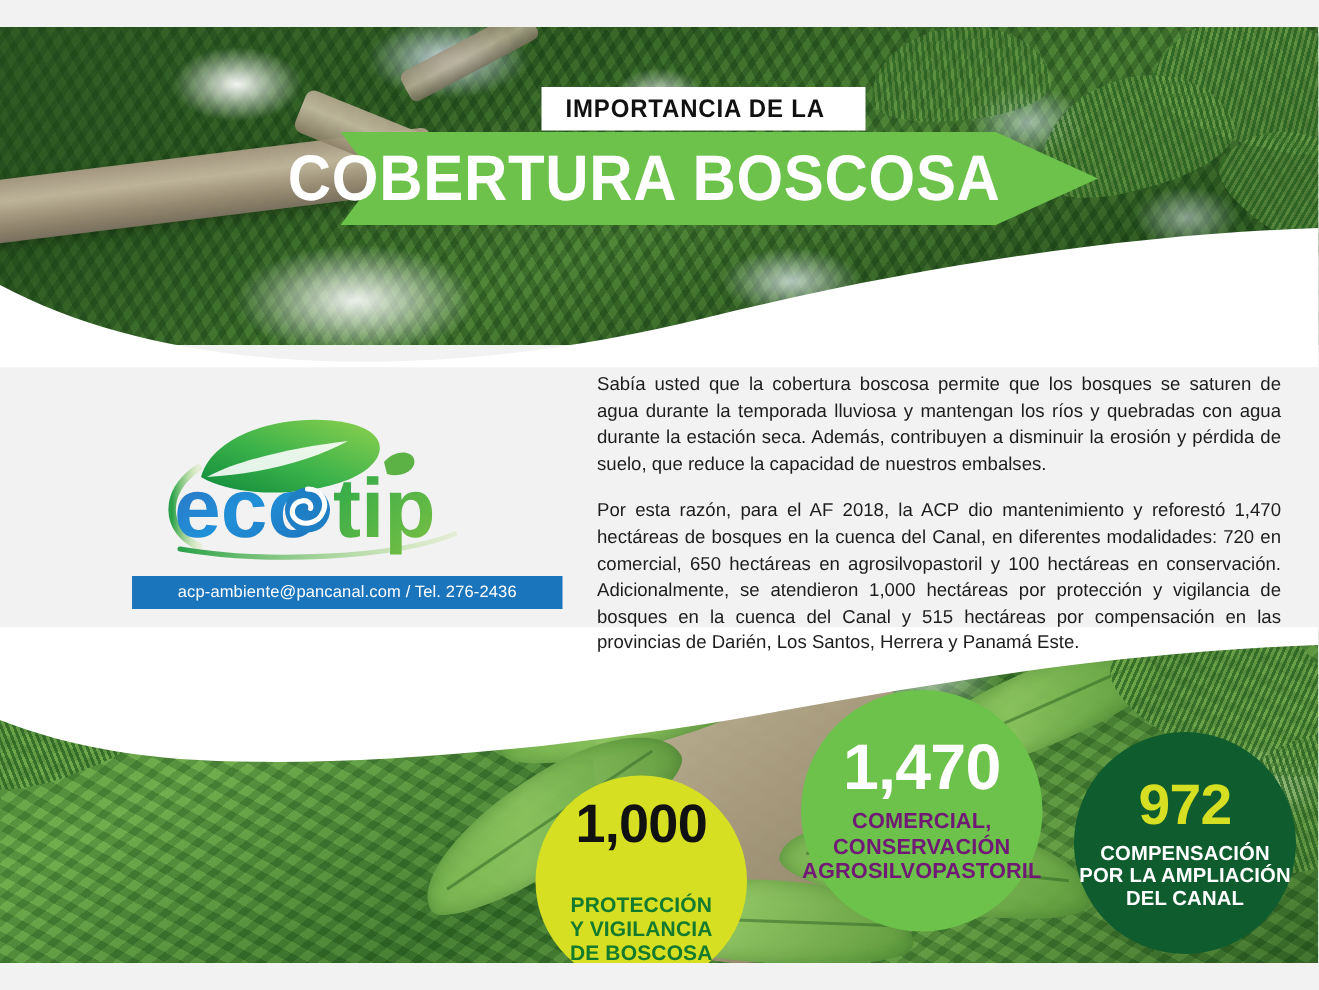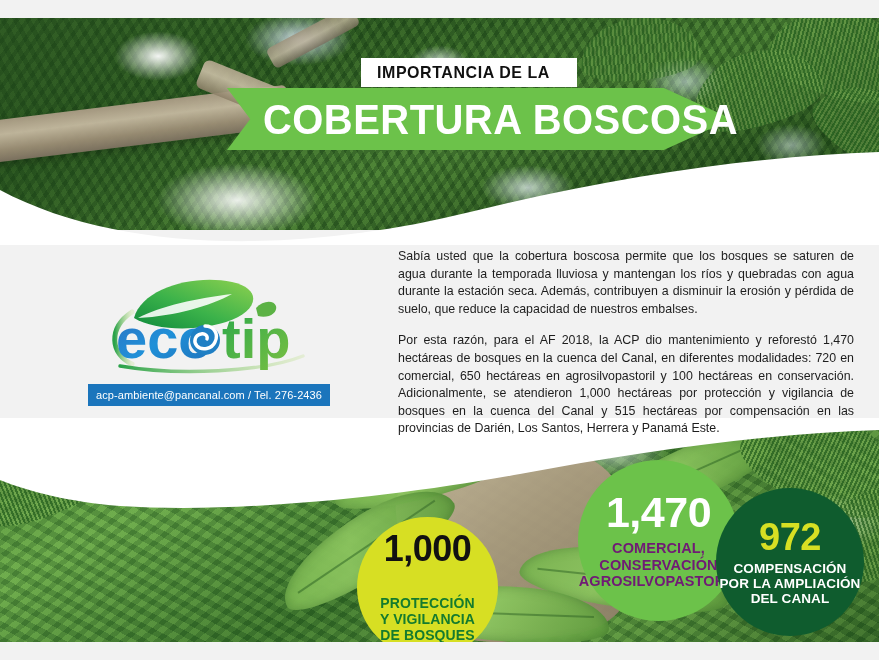--- a/index.html
+++ b/index.html
@@ -144,22 +144,22 @@
       86.5% 100%,
       0% 100%,
       4.6% 50%
     );
   }
   .ribbon-text {
     position: absolute;
     left: 0; right: 0; top: 0; bottom: 0;
     display: flex;
     align-items: center;
-    justify-content: flex-start;
-    padding-right: 20px;
+    justify-content: flex-end;
+    padding-right: 47px;
     padding-left: 18px;
   }
   .ribbon-text span {
     font-family: "Liberation Sans Narrow", "Liberation Sans", sans-serif;
     font-weight: bold;
     font-size: 43px;
     line-height: 1;
     color: #ffffff;
     letter-spacing: 0.5px;
     white-space: nowrap;
@@ -191,21 +191,21 @@
     width: 230px;
     height: 105px;
     margin: 0 auto;
   }
   .logo-svg { display: block; width: 230px; height: 105px; }
 
   .email-badge {
     position: absolute;
     left: 88px;
     top: 384px;
-    width: 242px;
+    width: 287px;
     height: 22px;
     background: var(--badge-blue, #1b75bc);
     display: flex;
     align-items: center;
     justify-content: center;
     z-index: 4;
   }
   .email-badge span {
     font-size: 11px;
     color: #ffffff;
@@ -320,21 +320,20 @@
     background: var(--c1-bg, #d7df23);
     gap: 24px;
   }
   #stat-1 .num { font-size: 36px; color: #111111; margin-bottom: 5px; letter-spacing: -0.5px; }
   #stat-1 .cap { font-size: 14px; color: #147b2e; letter-spacing: 0.1px; }
 
   #stat-2 {
     left: 534px; top: 460px;
     width: 161px; height: 161px;
     background: var(--c2-bg, #6cc24a);
-    margin-left: 44px;
   }
   #stat-2 .num { font-size: 43px; color: #ffffff; margin-bottom: 6px; letter-spacing: -0.5px; }
   #stat-2 .cap { font-size: 14.5px; color: #701a75; letter-spacing: 0.1px; }
 
   #stat-3 {
     left: 716px; top: 488px;
     width: 148px; height: 148px;
     background: var(--c3-bg, #0f5c2e);
   }
   #stat-3 .num { font-size: 38px; color: var(--c3-num, #d7df23); margin-bottom: 5px; letter-spacing: -0.5px; }
@@ -458,21 +457,21 @@
   </div>
 
   <svg class="curve-bottom" viewBox="0 0 879 100" preserveAspectRatio="none">
     <path d="M0,0 L879,0 L879,12 C760,16 640,34 520,56 C400,78 240,96 120,88 C70,84 30,74 0,62 Z" fill="#ffffff"></path>
   </svg>
 
   <div class="stat" id="stat-1">
     <span class="num">1,000</span>
     <span class="cap" style="color: rgb(20, 123, 46);">PROTECCIÓN
 Y VIGILANCIA
-DE BOSQUES</span>
+DE BOSCOSA</span>
   </div>
 
   <div class="stat" id="stat-2">
     <span class="num">1,470</span>
     <span class="cap">COMERCIAL,
 CONSERVACIÓN
 AGROSILVOPASTORIL</span>
   </div>
 
   <div class="stat" id="stat-3">

